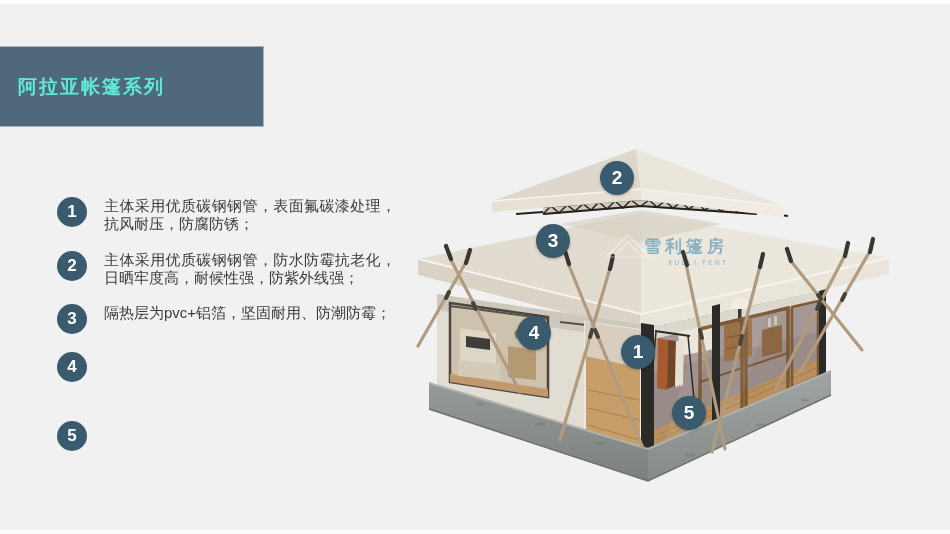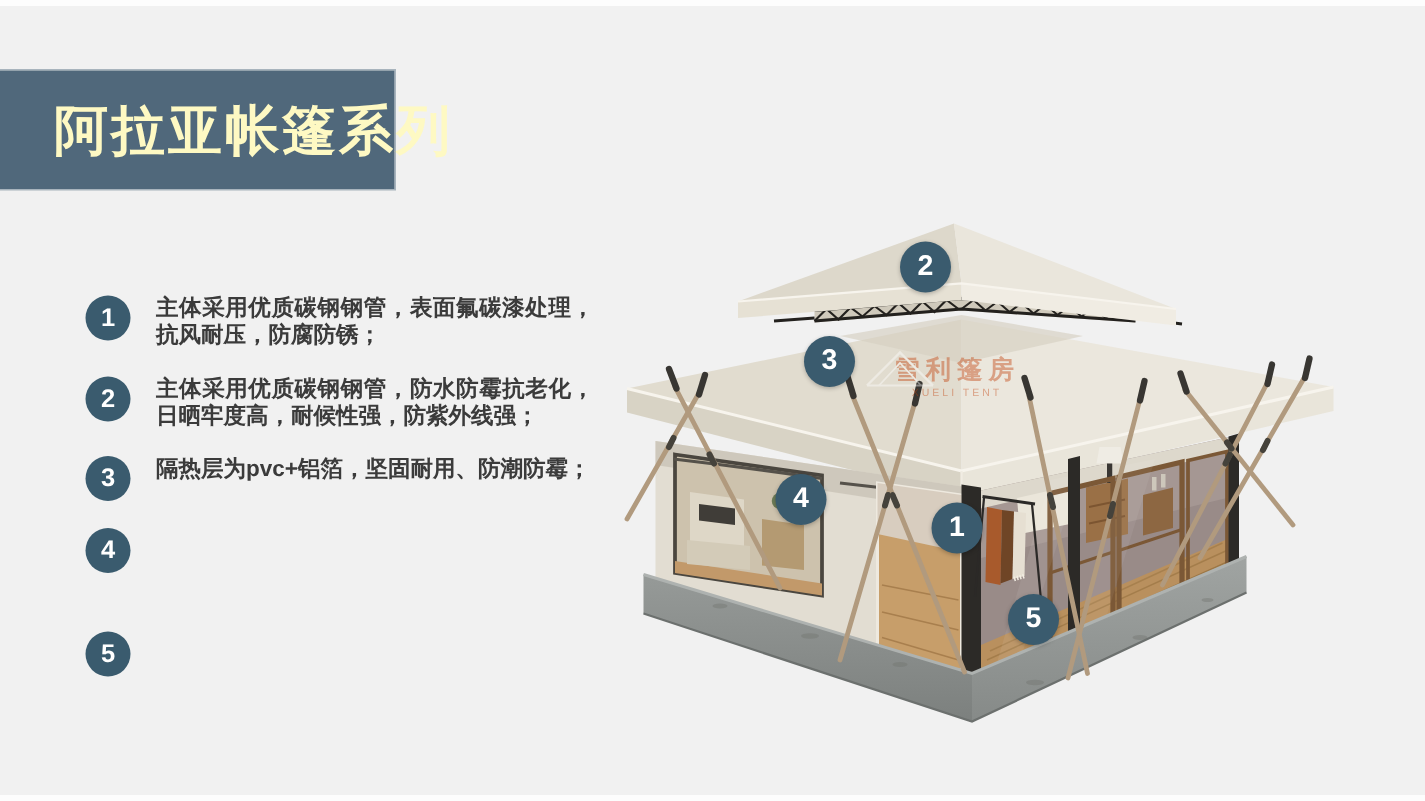--- a/index.html
+++ b/index.html
@@ -9,52 +9,52 @@
     font-family:"Liberation Sans","DejaVu Sans",sans-serif;
   }
   .strip { position:absolute; left:0; width:100%; height:4px; background:#fdfdfd; }
   .strip.top { top:0; } .strip.bottom { bottom:0; }
 
   .banner {
     position:absolute; left:0; top:47px; width:263px; height:79px;
     background:#50687b; outline:1px solid rgba(120,140,155,.6);
   }
   .banner h1 {
-    margin:0; color:#fef9c3; font-size:36px; font-weight:bold;
-    letter-spacing:2px; line-height:79px; padding-left:36px; white-space:nowrap;
+    margin:0; color:#5eead4; font-size:19px; font-weight:bold;
+    letter-spacing:2px; line-height:79px; padding-left:18px; white-space:nowrap;
   }
 
   .feature { position:absolute; left:57px; display:flex; align-items:flex-start; }
   .f1{top:197px} .f2{top:251px} .f3{top:304px} .f4{top:352px} .f5{top:421px}
   .num-badge {
     flex:0 0 30px; width:30px; height:30px; border-radius:50%;
     background:#3a5b6e; color:#fff; font-size:17px; font-weight:bold;
     display:flex; align-items:center; justify-content:center;
   }
   .feature-text {
     margin:0 16px 0 17px; width:292px; font-size:15px; line-height:1.22;
-    color:#3b3b3b; text-align:justify;font-weight:bold;
+    color:#3b3b3b; text-align:justify;
   }
 
   .render { position:absolute; left:0; top:0; width:950px; height:534px; }
   .render svg { position:absolute; left:0; top:0; }
 
   .callout {
     position:absolute; width:34px; height:34px; border-radius:50%;
     background:#3a5b6e; color:#fff; font-size:19px; font-weight:bold;
     display:flex; align-items:center; justify-content:center;
     box-shadow:0 1px 3px rgba(0,0,0,.25);
   }
   .co1{left:621px; top:335px} .co2{left:600px; top:161px}
   .co3{left:536px; top:224px} .co4{left:517px; top:316px}
   .co5{left:672px; top:396px}
 
   .watermark {
-    position:absolute; left:576px; top:233px; width:124px;
-    text-align:center; color:#c2410c; opacity:.42; pointer-events:none;
+    position:absolute; left:604px; top:233px; width:124px;
+    text-align:right; color:#0369a1; opacity:.42; pointer-events:none;
   }
   .wm-cn { font-size:17px; font-weight:bold; letter-spacing:4px; margin-top:2px; }
   .wm-en { font-size:7px; letter-spacing:2px; margin-top:1px; }
 </style>
 </head>
 <body>
 
 <div class="stage">
   <div class="strip top"></div>
   <div class="strip bottom"></div>

